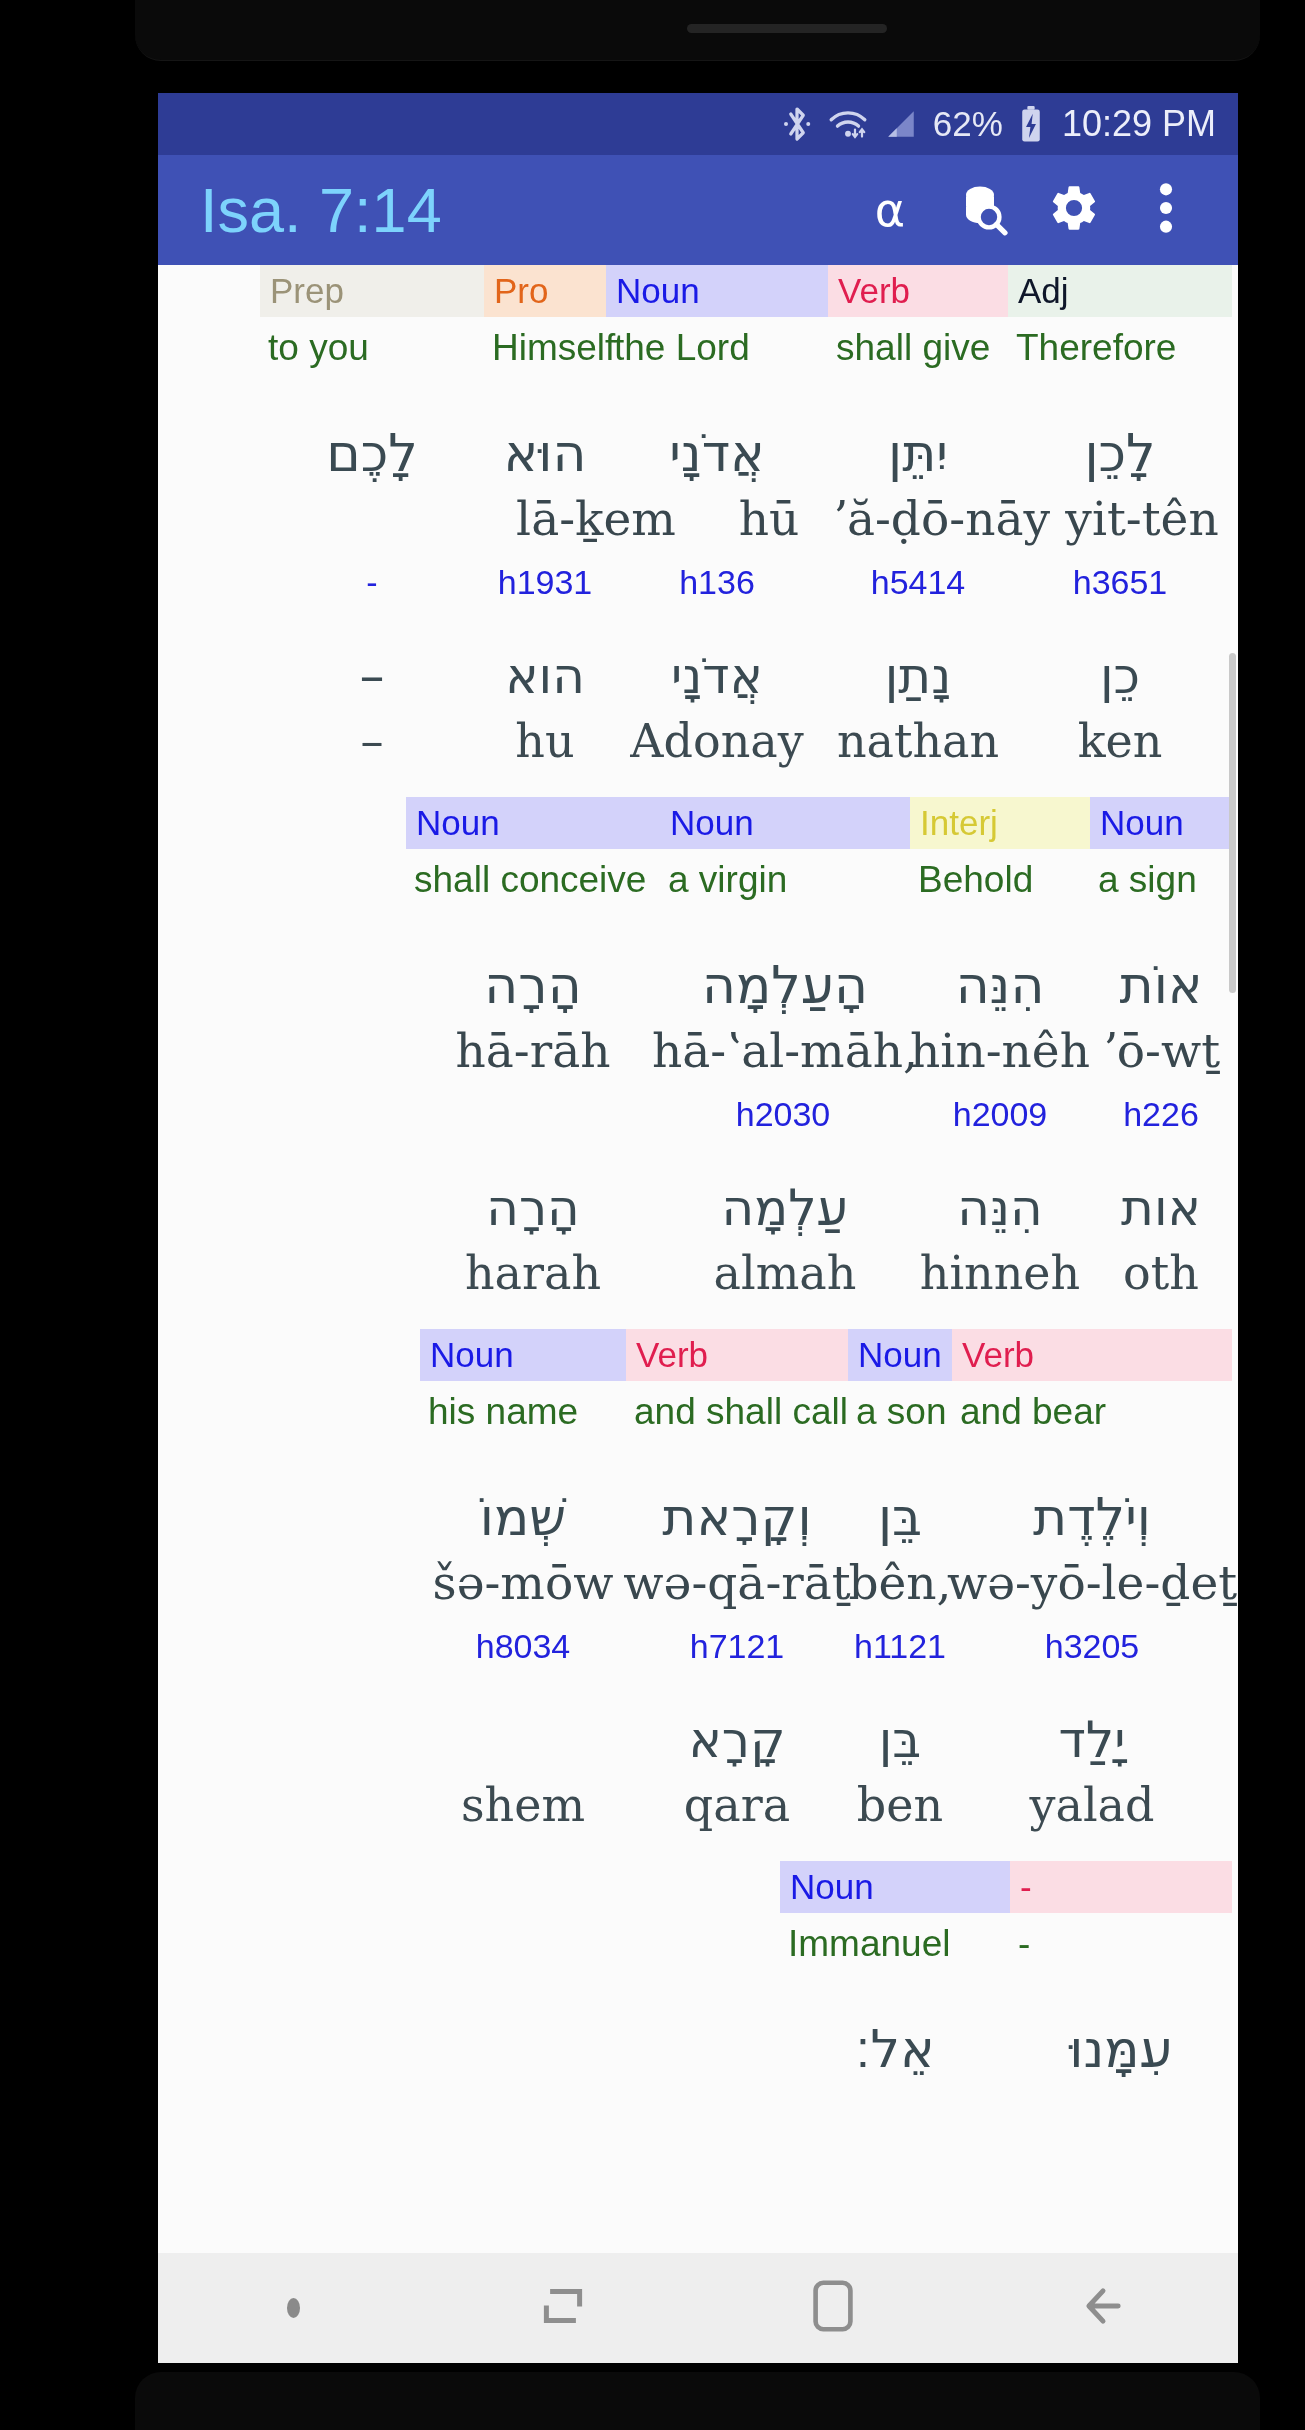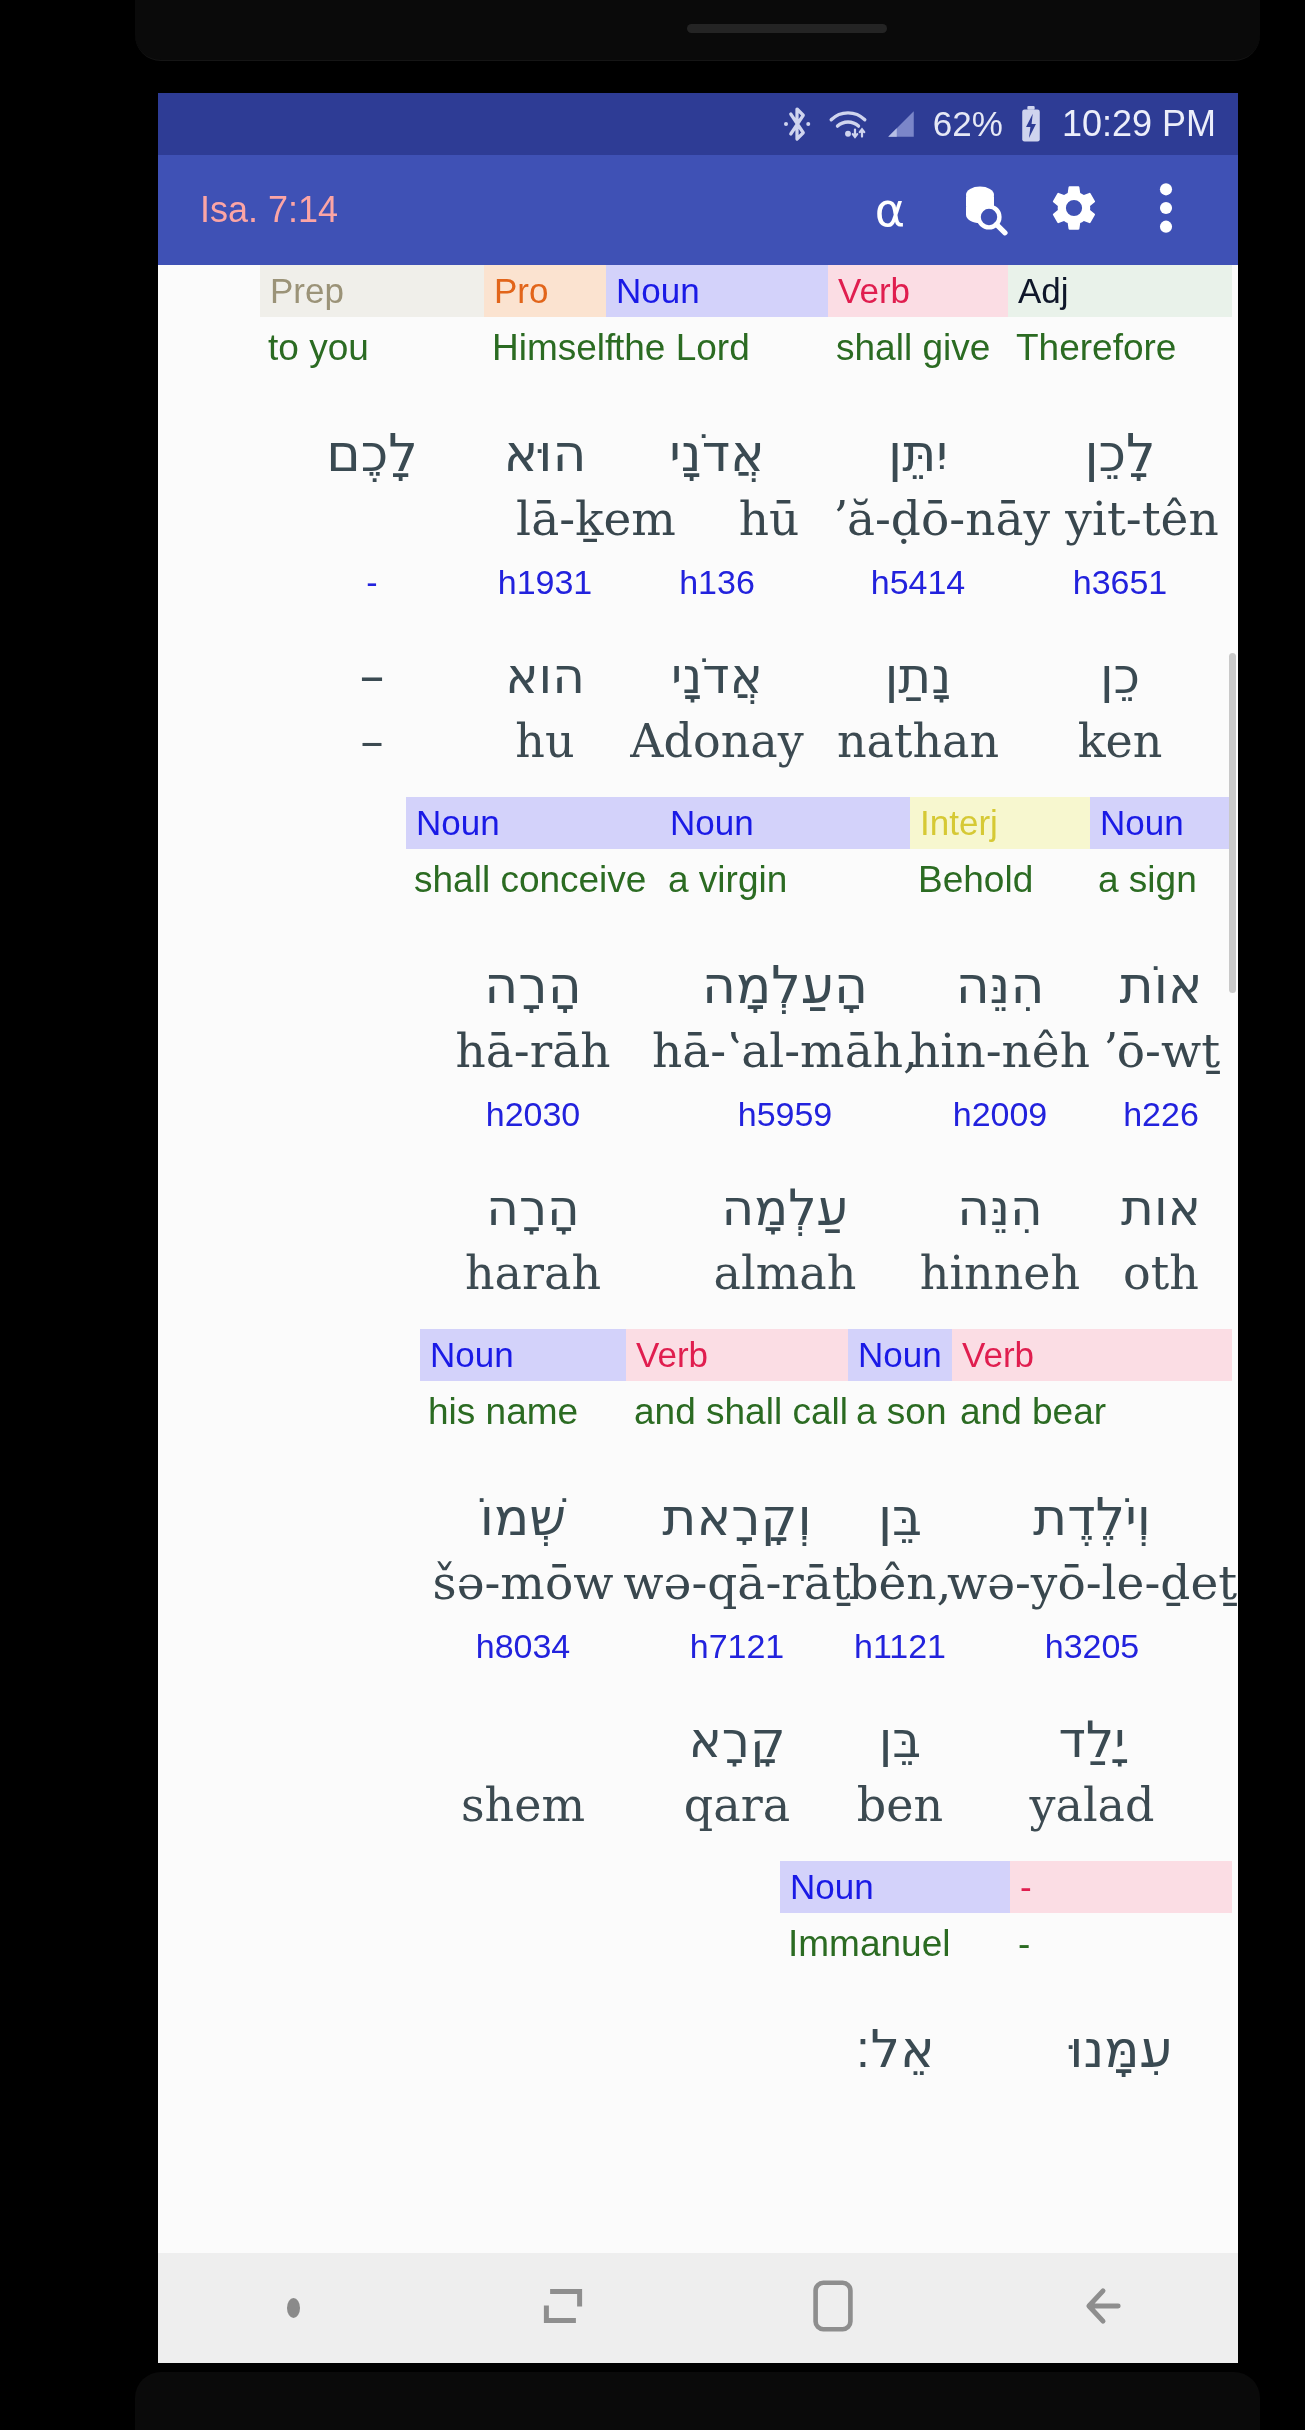--- a/index.html
+++ b/index.html
@@ -49,21 +49,21 @@
     color:#eceefa;font-size:36px;margin-left:18px;white-space:nowrap;
   }
 
   
   #appbar{
     position:absolute;left:0;top:62px;width:1080px;height:110px;
     background:#3f51b5;
     display:flex;align-items:center;
   }
   #appbar-title{
-    color:#fca5a5;font-size:36px;margin-left:42px;
+    color:#7dd3fc;font-size:63px;margin-left:42px;
     font-family:"Liberation Sans", sans-serif;font-weight:400;
     white-space:nowrap;
   }
   #appbar-actions{margin-left:auto;display:flex;align-items:center;padding-right:26px;}
   .ab-btn{
     width:92px;height:92px;display:flex;align-items:center;justify-content:center;
     cursor:pointer;
   }
   .ab-alpha{color:#fff;font-size:46px;font-family:"DejaVu Sans", sans-serif;}
 
@@ -341,21 +341,20 @@
           </div>
           <div class="row row-tl">
             <div class="cell tl" style="width: 142px;">ʼō-wṯ</div>
             <div class="cell tl" style="width: 180px;">hin-nêh</div>
             <div class="cell tl" style="width: 250px;">hā-ʽal-māh,</div>
             <div class="cell tl" style="width: 254px;">hā-rāh</div>
           </div>
           <div class="row row-str">
             <div class="cell str" style="width: 142px;">h226</div>
             <div class="cell str" style="width: 180px;">h2009</div>
-            <div class="cell str" style="width: 250px;">h5959</div>
             <div class="cell str" style="width: 254px;">h2030</div>
           </div>
           <div class="row row-lem">
             <div class="cell lem" style="width: 142px;">אות</div>
             <div class="cell lem" style="width: 180px;">הִנֵּה</div>
             <div class="cell lem" style="width: 250px;">עַלְמָה</div>
             <div class="cell lem" style="width: 254px;">הָרָה</div>
           </div>
           <div class="row row-lemtl">
             <div class="cell lemtl" style="width: 142px;">oth</div>

